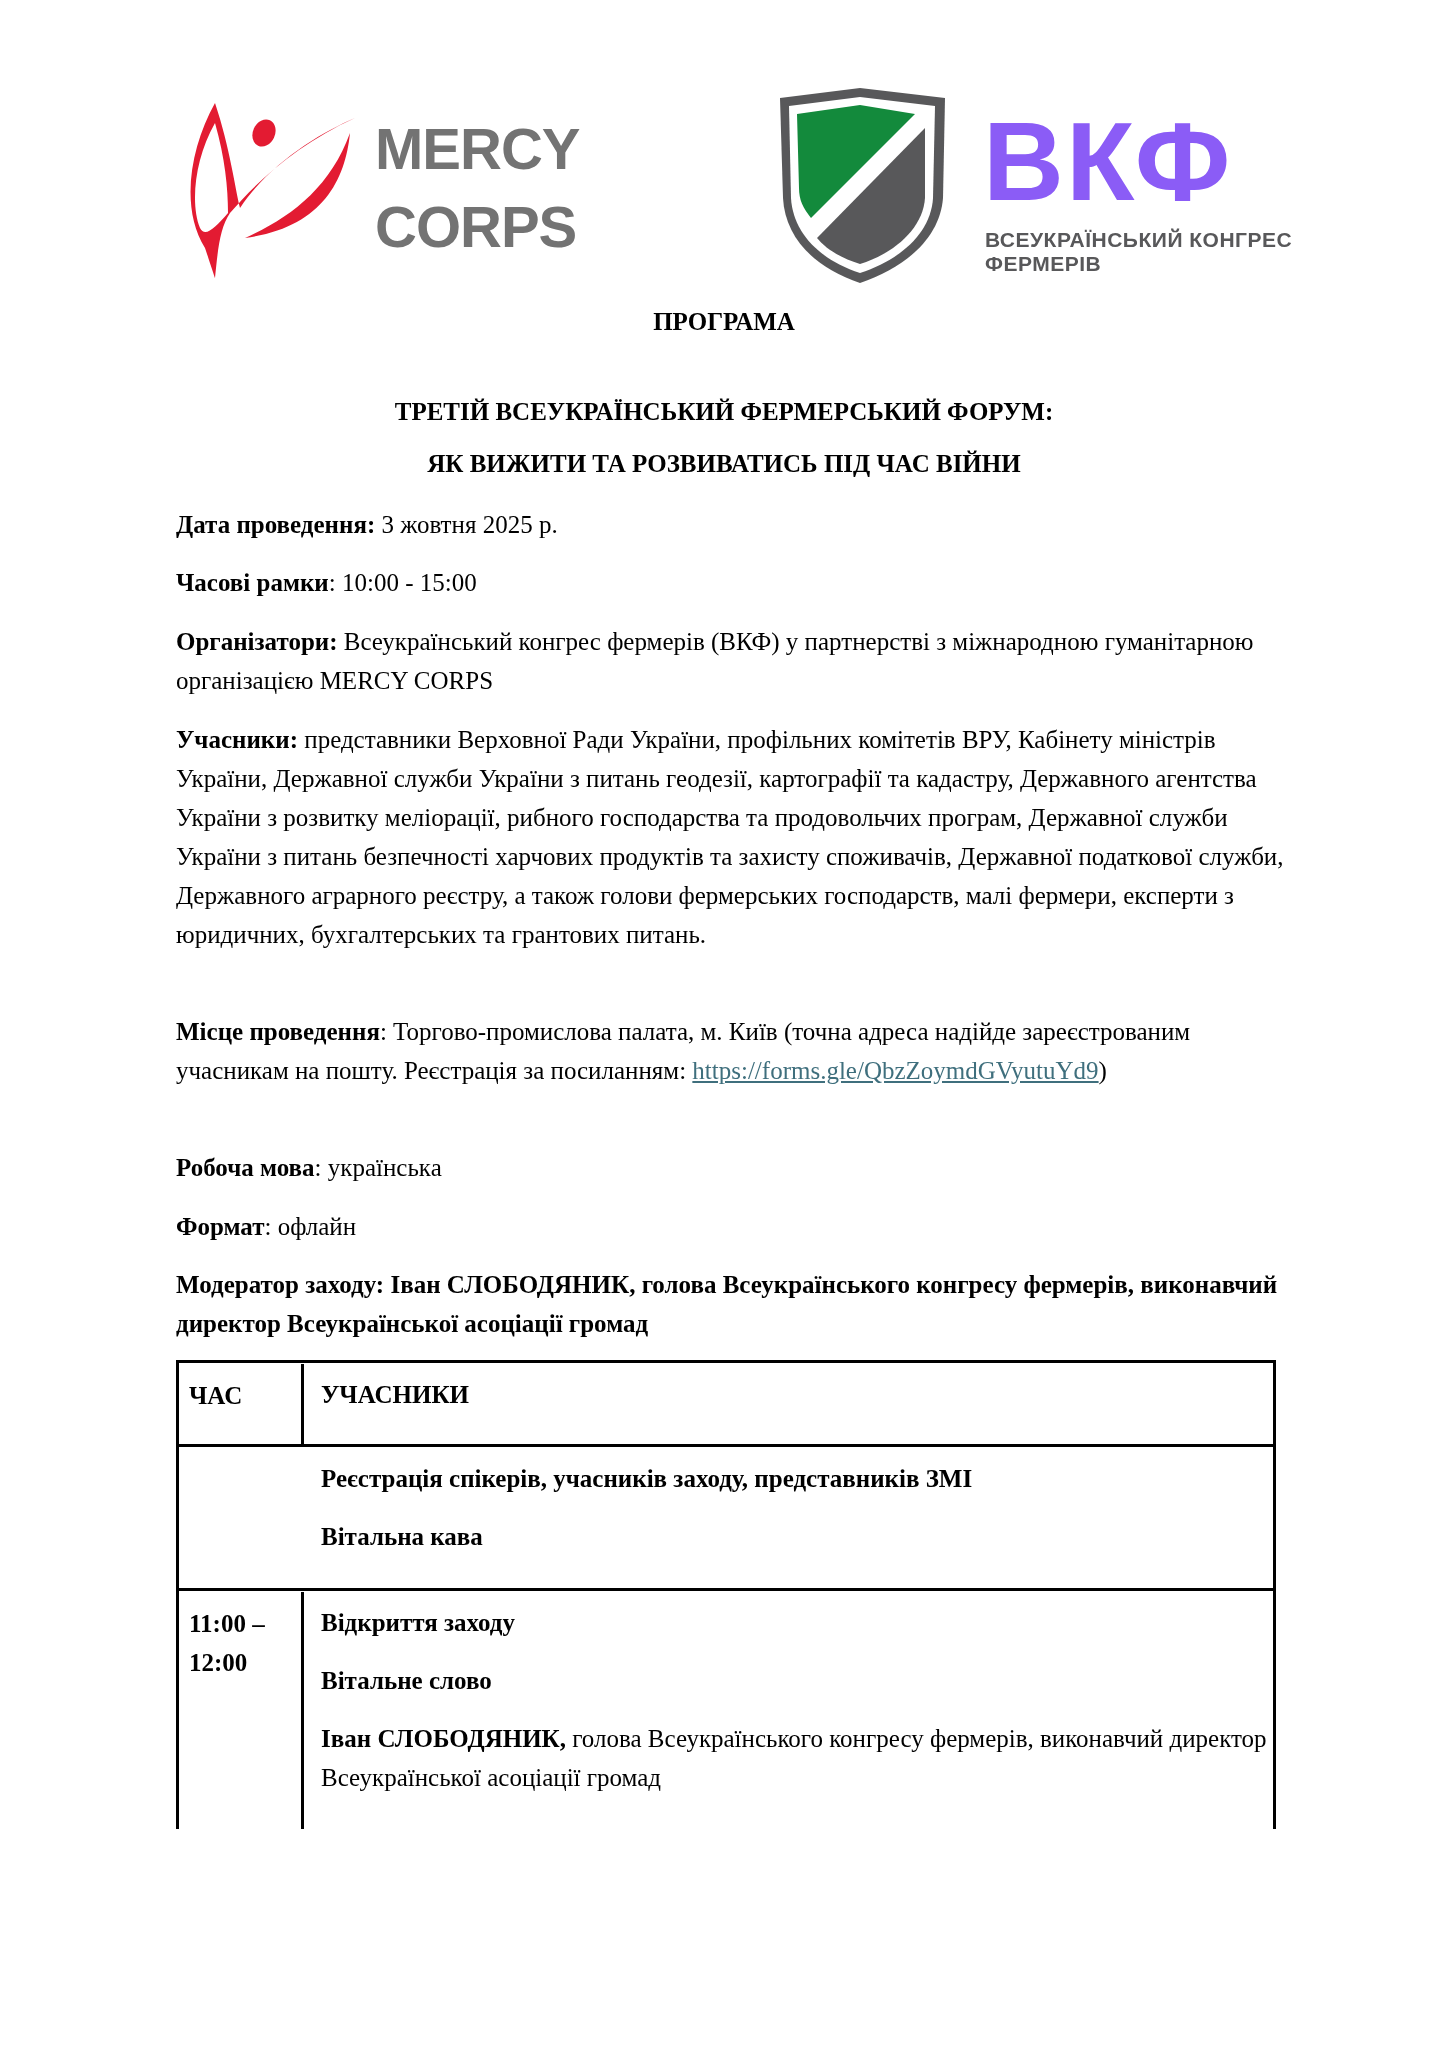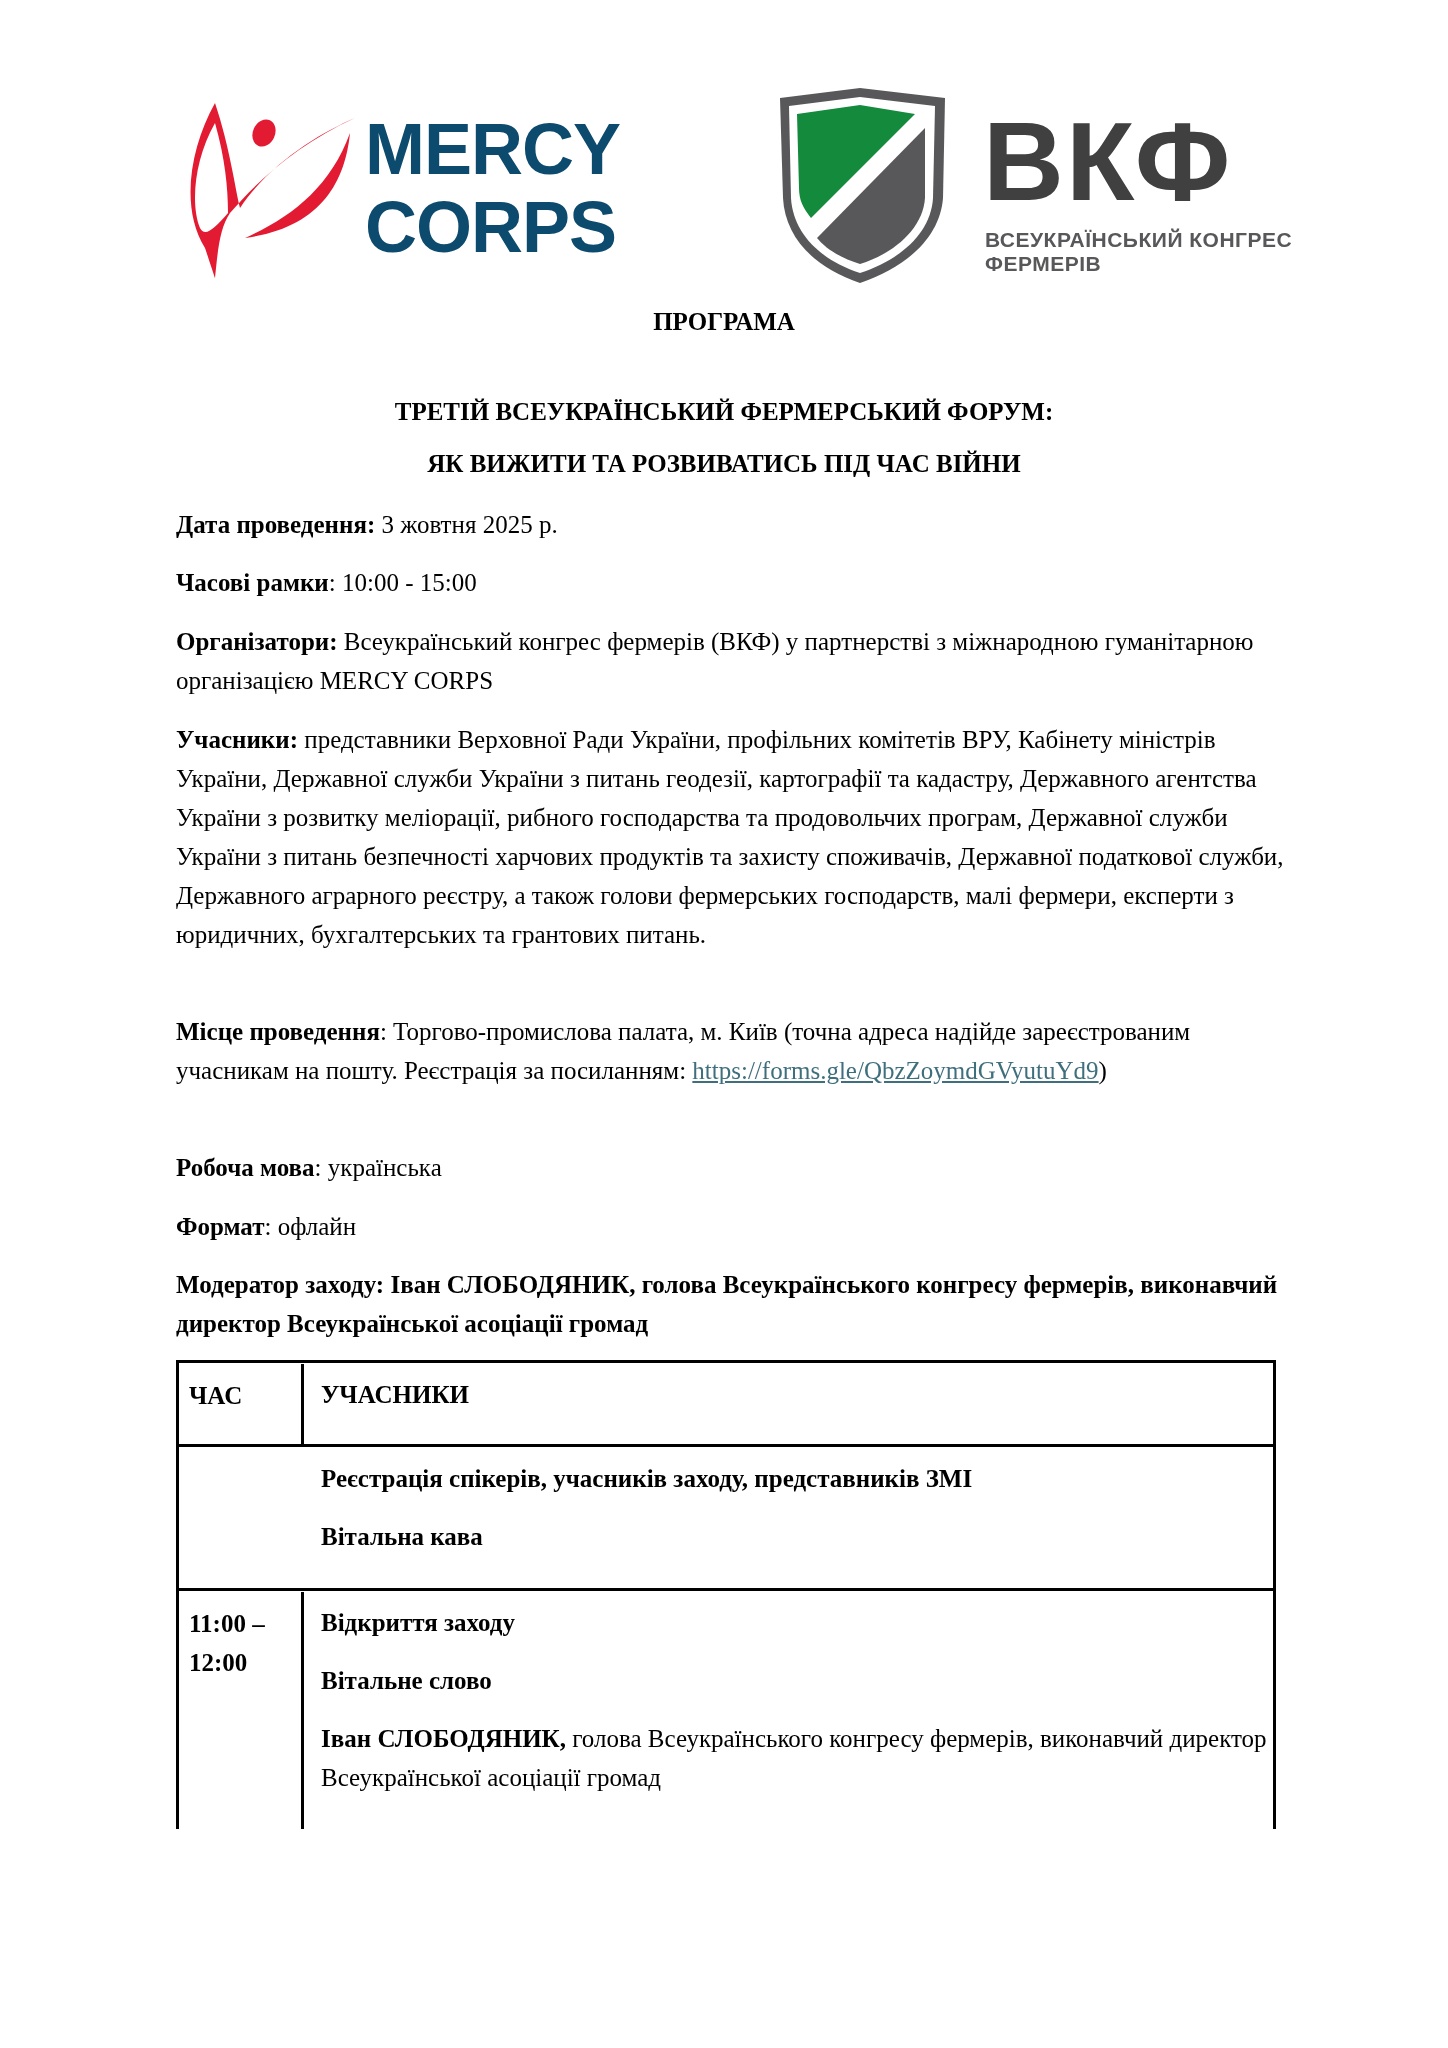--- a/index.html
+++ b/index.html
@@ -3,24 +3,24 @@
 <meta charset="utf-8">
 <style>
   html, body { margin: 0; padding: 0; background: #ffffff; }
   body { width: 1448px; height: 2048px; position: relative; overflow: hidden;
          font-family: "Liberation Serif", "DejaVu Serif", serif; color: #000; }
   .page { position: absolute; left: 0; top: 0; width: 1448px; height: 2048px; }
 
   
   .logo-mercy { position: absolute; left: 170px; top: 88px; width: 540px; height: 200px; }
   .logo-vkf { position: absolute; left: 775px; top: 88px; width: 520px; height: 200px; }
-  .mercy-word { position: absolute; left: 195px; top: 22px; font-family: "Liberation Sans", sans-serif;
-                font-weight: 700; color: #0c4a6e; font-size: 72px; line-height: 78px; letter-spacing: -1px; }
+  .mercy-word { position: absolute; left: 205px; top: 22px; font-family: "Liberation Sans", sans-serif;
+                font-weight: 700; color: #737373; font-size: 58px; line-height: 78px; letter-spacing: -1px; }
   .vkf-word { position: absolute; left: 208px; top: 18px; font-family: "Liberation Sans", sans-serif;
-              font-weight: 700; color: #404040; font-size: 112px; line-height: 112px; letter-spacing: 2px; }
+              font-weight: 700; color: #8b5cf6; font-size: 112px; line-height: 112px; letter-spacing: 2px; }
   .vkf-sub { position: absolute; left: 210px; top: 140px; font-family: "Liberation Sans", sans-serif;
              font-weight: 700; color: #58585a; font-size: 21px; line-height: 24px; letter-spacing: 0.5px; }
 
   
   .title { position: absolute; left: 0; width: 1448px; text-align: center; font-weight: 700; font-size: 25px; }
   .t1 { top: 308px; }
   .t2 { top: 398px; }
   .t3 { top: 450px; }
 
   

